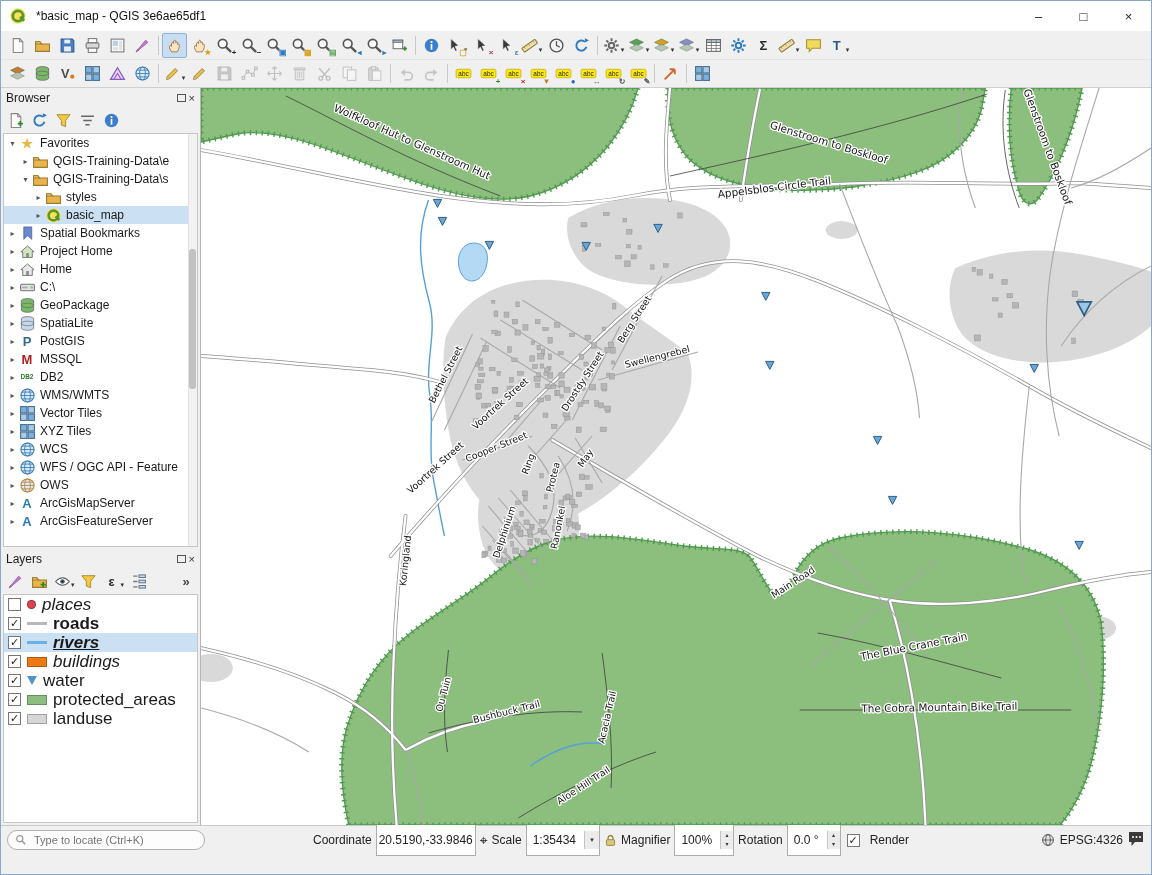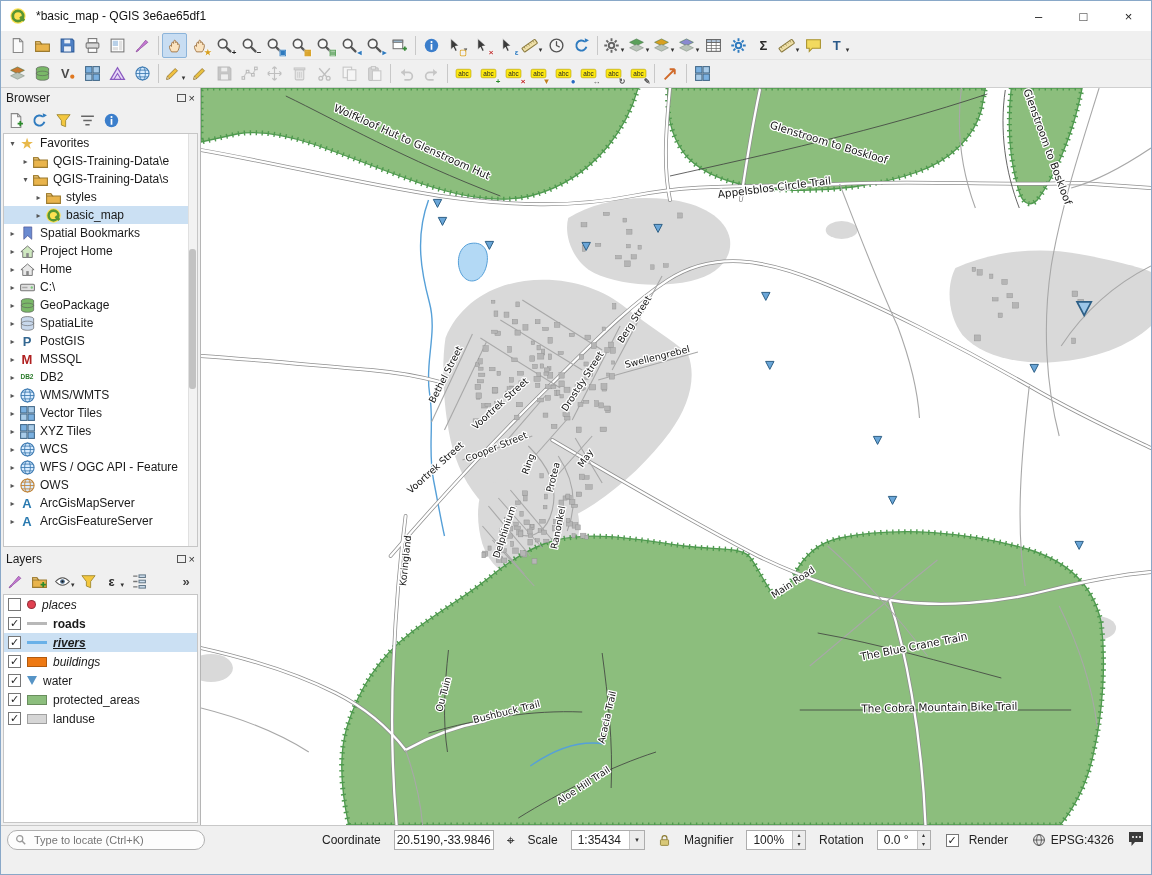--- a/index.html
+++ b/index.html
@@ -54,34 +54,34 @@
   .vthumb{position:absolute;right:1px;width:7px;background:#c2c2c2;border-radius:3px;}
   
   .lrow{height:19px;display:flex;align-items:center;padding-left:4px;white-space:nowrap;color:#1a1a1a;}
   .lrow.sel{background:#cbe0f3;}
   .cb{width:13px;height:13px;border:1px solid #777;background:#fff;margin-right:6px;font-size:11px;line-height:11px;text-align:center;color:#222;flex:0 0 auto;}
   .sw{margin-right:6px;flex:0 0 auto;}
   .sw.fill{width:20px;height:10px;border:1px solid rgba(0,0,0,.25);}
   .sw.line{width:20px;height:3px;}
   .sw.point{width:9px;height:9px;border-radius:50%;border:1px solid rgba(0,0,0,.35);}
   .sw.tri{width:0;height:0;border-left:5px solid transparent;border-right:5px solid transparent;border-top:9px solid #5694c6;}
-  .llabel{font-size:12px;}
+  .llabel{font-size:17px;}
 
   
   .map{flex:1;position:relative;background:#fff;overflow:hidden;}
   .map svg{position:absolute;inset:0;width:100%;height:100%;}
   .map-label{font-family:"DejaVu Sans",sans-serif;fill:#161616;stroke:#ffffff;stroke-width:2.6px;paint-order:stroke;stroke-linejoin:round;text-anchor:middle;}
   .street{font-size:9.5px;}
   .trail{font-size:10.5px;}
 
   
-  .statusbar{height:29px;background:#f0f0f0;border-top:1px solid #c8c8c8;display:flex;align-items:center;padding:0 6px;gap:13px;font-size:12px;color:#222;flex:0 0 auto;}
+  .statusbar{height:29px;background:#f0f0f0;border-top:1px solid #c8c8c8;display:flex;align-items:center;padding:0 6px;gap:4px;font-size:12px;color:#222;flex:0 0 auto;}
   .locate{width:198px;height:20px;border:1px solid #b0b0b0;border-radius:10px;background:#fdfdfd;display:flex;align-items:center;padding:0 7px;gap:5px;flex:0 0 auto;}
   .locate input{border:none;outline:none;background:transparent;font-size:11px;width:150px;color:#444;font-family:"Liberation Sans",sans-serif;}
-  .sbox{height:20px;border:1px solid #adadad;background:#fff;display:flex;align-items:center;padding:0 6px;font-size:12px;}
+  .sbox{height:32px;border:1px solid #adadad;background:#fff;display:flex;align-items:center;padding:0 6px;font-size:12px;}
   .coordbox{width:100px;justify-content:center;}
   .combo{padding-right:0;}
   .combo .cval{padding-right:8px;}
   .combo .carr{width:15px;height:18px;border-left:1px solid #c4c4c4;background:#ececec;display:flex;align-items:center;justify-content:center;font-size:7px;color:#333;}
   .spin{display:flex;flex-direction:column;width:13px;height:18px;border-left:1px solid #c4c4c4;}
   .spin span{flex:1;font-size:6px;line-height:8px;text-align:center;color:#333;background:#ececec;}
   .slabel{color:#222;}
   .sb-ico{display:inline-flex;align-items:center;}
   .renderwrap{display:flex;align-items:center;gap:4px;margin-left:2px;}
   .gap{margin-left:104px;}

